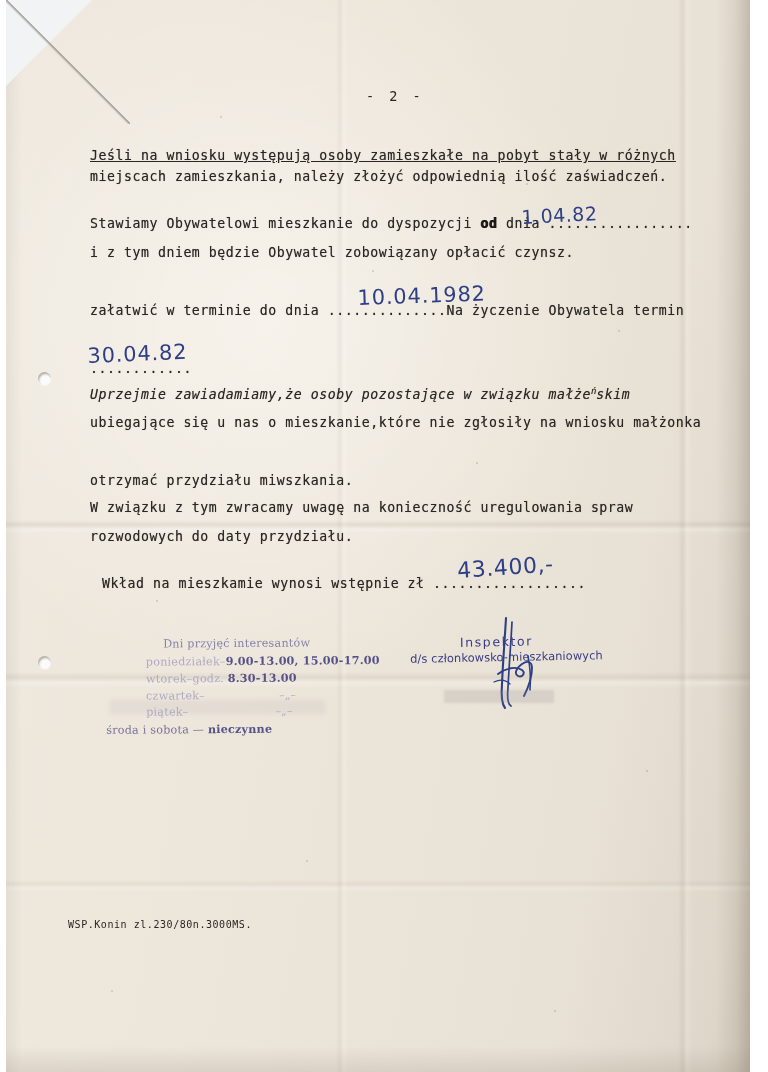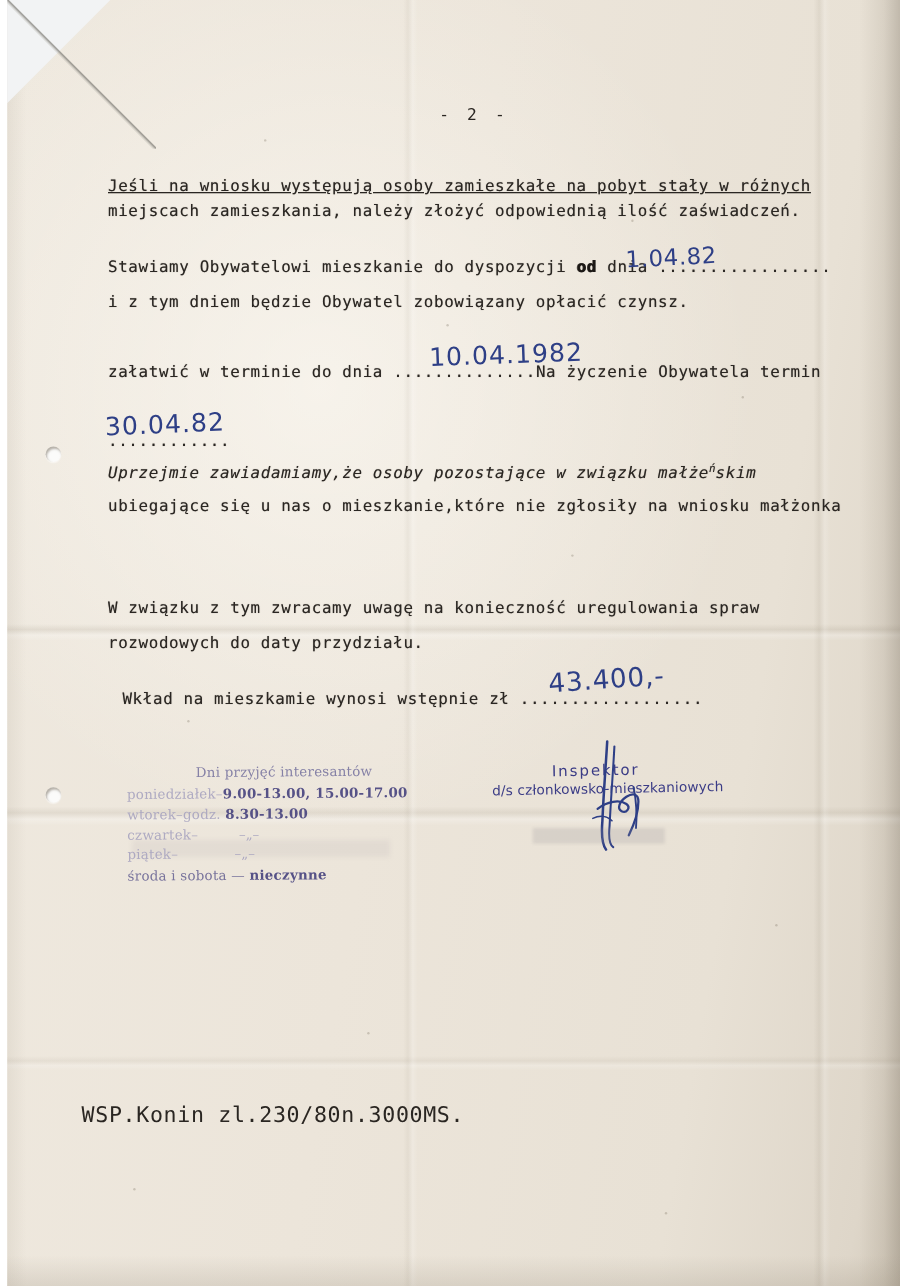--- a/index.html
+++ b/index.html
@@ -159,21 +159,21 @@
     opacity: 0.92;
     transform: rotate(-0.4deg);
   }
   #hours-stamp .hs-title {
     display: block;
     text-align: center;
     padding-left: 12px;
     color: #7d79a2;
   }
   #hours-stamp .hs-row { display: block; white-space: pre; }
-  #hours-stamp .faded { color: #a9a5c0; }
+  #hours-stamp .faded { color: #a9a5c0; margin-left: 40px; }
   #hours-stamp .strong { color: #4a4680; font-weight: bold; }
   #hours-stamp .dash { letter-spacing: 0; }
 
   
   #sig-stamp {
     position: absolute;
     left: 404px; top: 634px;
     color: #3b3c86;
     font-family: "DejaVu Sans", "Liberation Sans", sans-serif;
     transform: rotate(-1.1deg);
@@ -210,21 +210,21 @@
     background: rgba(160,156,166,0.13);
     filter: blur(2px);
   }
 
   
   #footer-line {
     position: absolute;
     left: 62px; top: 919px;
     color: #2a2622;
     font-family: "DejaVu Sans Mono", "Liberation Mono", monospace;
-    font-size: 18px;
+    font-size: 10px;
     letter-spacing: 0.55px;
     white-space: pre;
   }
 
   
   .speck {
     position: absolute;
     background: rgba(120,108,92,0.30);
     border-radius: 50%;
     pointer-events: none;
@@ -271,20 +271,21 @@
       <div class="tline" style="left:84px; top:216px;"><span>Stawiamy Obywatelowi mieszkanie do dyspozycji </span><span class="strikeover">od</span><span> dnia </span><span>.................</span></div>
 
       <div class="tline" style="left:84px; top:245px;">i z tym dniem będzie Obywatel zobowiązany opłacić czynsz.</div>
 
       <div class="tline" style="left:84px; top:303px;"><span>załatwić w terminie do dnia </span><span>..............</span><span>Na życzenie Obywatela termin</span></div>
 
       <div class="tline" style="left:84px; top:361px;">............</div>
 
       <div class="tline" style="left:84px; top:386px;font-style:italic;">Uprzejmie zawiadamiamy,że osoby pozostające w związku małże<span class="sup">ń</span>skim</div>
       <div class="tline" style="left:84px; top:415px;">ubiegające się u nas o mieszkanie,które nie zgłosiły na wniosku małżonka</div>
+      <div class="tline" style="left:84px; top:473px;">otrzymać przydziału miwszkania.</div>
       <div class="tline" style="left:84px; top:500px;text-align:right;">W związku z tym zwracamy uwagę na konieczność uregulowania spraw</div>
       <div class="tline" style="left:84px; top:529px;">rozwodowych do daty przydziału.</div>
 
       <div class="tline" style="left:96px; top:576px;"><span>Wkład na mieszkamie wynosi wstępnie zł </span><span>..................</span></div>
 
     </div>
 
     <div class="hand" style="left:516px; top:206px; font-size:19px; letter-spacing:0.5px; transform:rotate(-3deg);">1.04.82</div>
 
     <div class="hand" style="left:352px; top:286px; font-size:21px; letter-spacing:0.8px; transform:rotate(-2deg);">10.04.1982</div>

